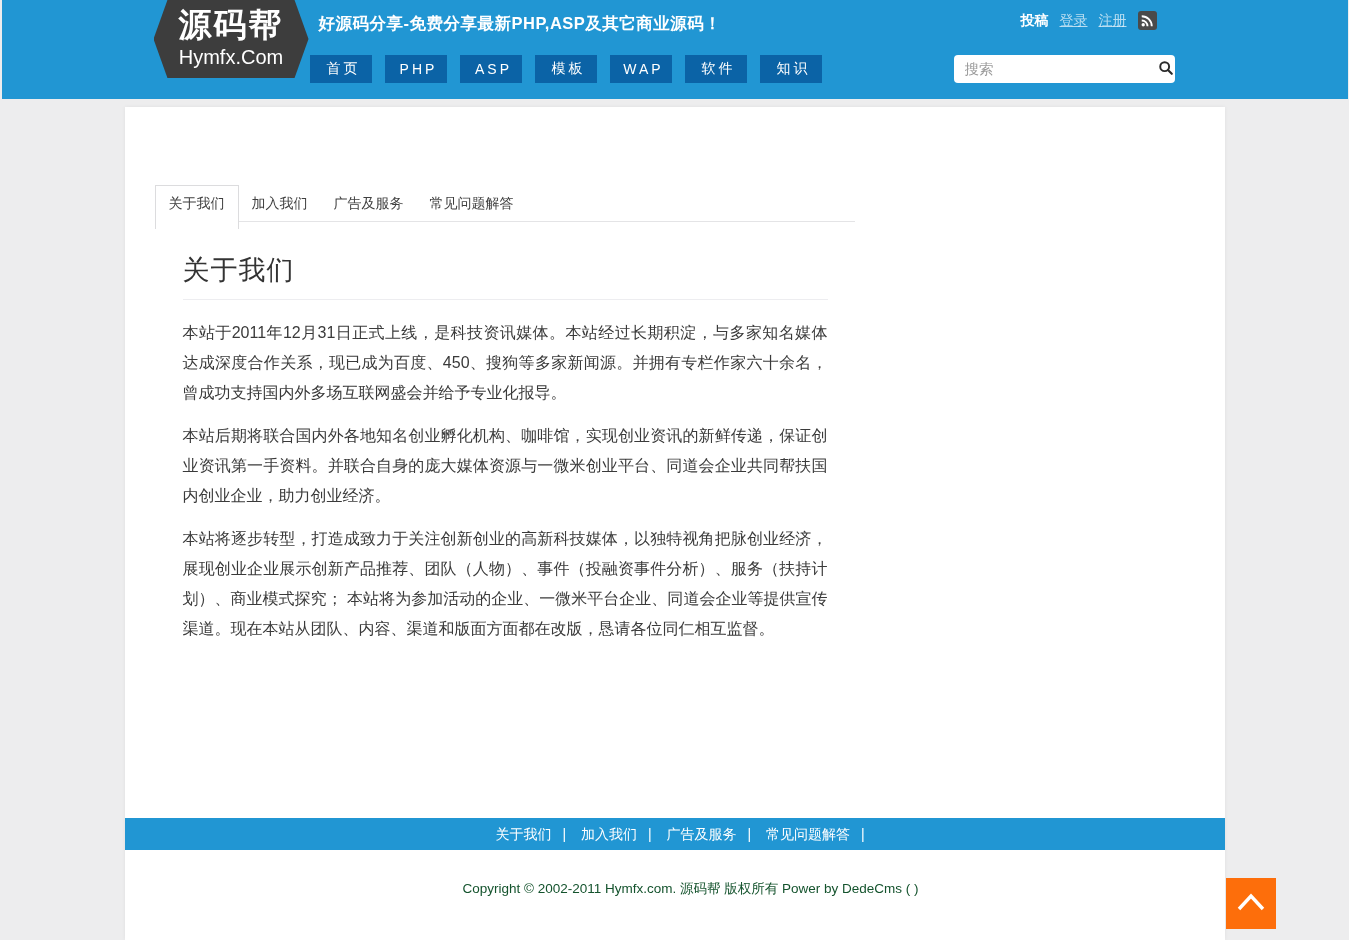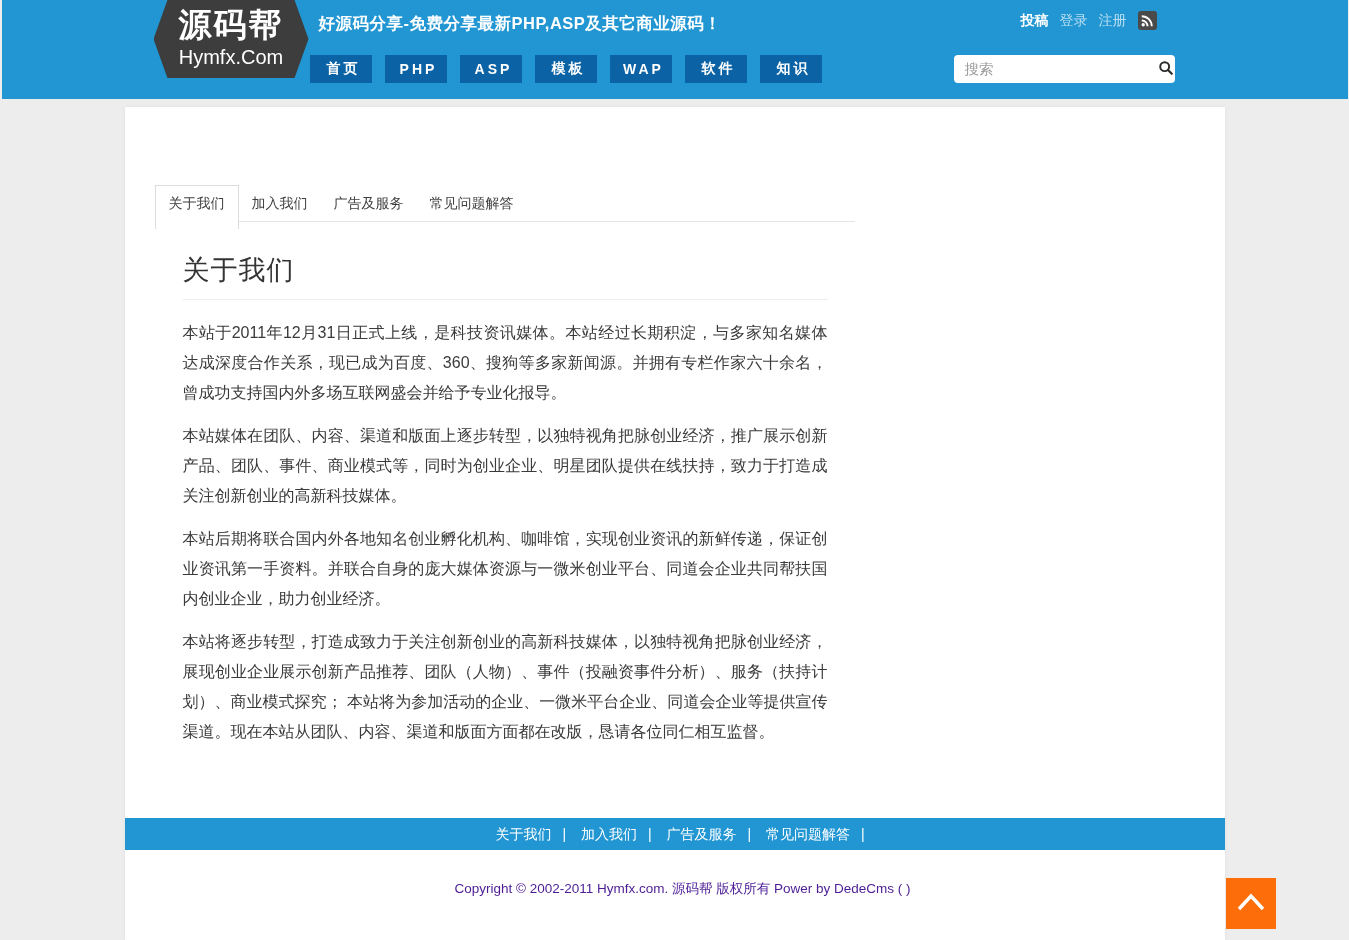--- a/index.html
+++ b/index.html
@@ -30,33 +30,33 @@
   .logo-title { font-size:33px; font-weight:bold; line-height:44px; margin-top:3px; letter-spacing:2px; }
   .logo-sub   { font-size:20px; line-height:20px; }
   .tagline {
     position:absolute; left:317px; top:13px;
     color:#fff; font-size:16.5px; font-weight:bold; letter-spacing:.5px;
   }
   .main-nav { position:absolute; left:308px; top:55px; display:flex; gap:13px; }
   .nav-btn {
     width:62px; height:28px;
     background:#0b63a6; border:none;
-    color:#fff; font-size:14px; font-weight:bold; letter-spacing:3px;
+    color:#fff; font-size:14px; font-weight:normal; letter-spacing:3px;
     display:flex; align-items:center; justify-content:center;
     padding-left:6px;
     font-family:inherit; cursor:pointer;
   }
   .top-links {
     position:absolute; left:1019px; top:11px;
     display:flex; align-items:center; gap:11px;
     font-size:14px;
   }
   .top-link { text-decoration:none; cursor:pointer; }
   .top-link.primary { color:#ffffff; font-weight:bold; }
-  .top-link.muted   { color:rgba(255,255,255,.68); }
+  .top-link.muted   { color:rgba(255,255,255,.68);text-decoration:underline; }
   .rss {
     width:19px; height:19px; border-radius:3px;
     background:#4a4a4a; display:flex; align-items:center; justify-content:center;
     cursor:pointer;
   }
   .search {
     position:absolute; left:952px; top:55px;
     width:221px; height:28px;
     background:#fff; border-radius:4px;
     display:flex; align-items:center;
@@ -119,23 +119,23 @@
   
   .footer-bar {
     position:absolute; left:0; top:711px;
     width:100%; height:32px; line-height:32px;
     background:#2196d3;
     text-align:center; font-size:14px; color:#fff;
   }
   .footer-bar a { color:#fff; text-decoration:none; margin:0 11px; cursor:pointer; }
   .footer-bar .sep { color:#fff; }
   .copyright {
-    position:absolute; left:8px; top:773px;
+    position:absolute; left:16px; top:773px;
     width:100%; text-align:center;
-    font-size:13.5px; color:#4c1d95;
+    font-size:13.5px; color:#14532d;
   }
   .back-top {
     position:absolute; right:-51px; top:771px;
     width:50px; height:51px;
     background:#fd6e0b; border:none;
     display:flex; align-items:center; justify-content:center;
     cursor:pointer;
   }
 </style>
 </head>
@@ -193,22 +193,21 @@
     <div class="tabs">
       <span class="tab-underline"></span>
       <div class="tab active">关于我们</div>
       <div class="tab">加入我们</div>
       <div class="tab">广告及服务</div>
       <div class="tab">常见问题解答</div>
     </div>
 
     <article class="article">
       <h1>关于我们</h1>
-      <p class="first">本站于2011年12月31日正式上线，是科技资讯媒体。本站经过长期积淀，与多家知名媒体达成深度合作关系，现已成为百度、360、搜狗等多家新闻源。并拥有专栏作家六十余名，曾成功支持国内外多场互联网盛会并给予专业化报导。</p>
-      <p>本站媒体在团队、内容、渠道和版面上逐步转型，以独特视角把脉创业经济，推广展示创新产品、团队、事件、商业模式等，同时为创业企业、明星团队提供在线扶持，致力于打造成关注创新创业的高新科技媒体。</p>
+      <p class="first">本站于2011年12月31日正式上线，是科技资讯媒体。本站经过长期积淀，与多家知名媒体达成深度合作关系，现已成为百度、450、搜狗等多家新闻源。并拥有专栏作家六十余名，曾成功支持国内外多场互联网盛会并给予专业化报导。</p>
       <p>本站后期将联合国内外各地知名创业孵化机构、咖啡馆，实现创业资讯的新鲜传递，保证创业资讯第一手资料。并联合自身的庞大媒体资源与一微米创业平台、同道会企业共同帮扶国内创业企业，助力创业经济。</p>
       <p>本站将逐步转型，打造成致力于关注创新创业的高新科技媒体，以独特视角把脉创业经济，展现创业企业展示创新产品推荐、团队（人物）、事件（投融资事件分析）、服务（扶持计划）、商业模式探究； 本站将为参加活动的企业、一微米平台企业、同道会企业等提供宣传渠道。现在本站从团队、内容、渠道和版面方面都在改版，恳请各位同仁相互监督。</p>
     </article>
 
     <div class="footer-bar">
       <a>关于我们</a><span class="sep">|</span>
       <a>加入我们</a><span class="sep">|</span>
       <a>广告及服务</a><span class="sep">|</span>
       <a>常见问题解答</a><span class="sep">|</span>
     </div>

